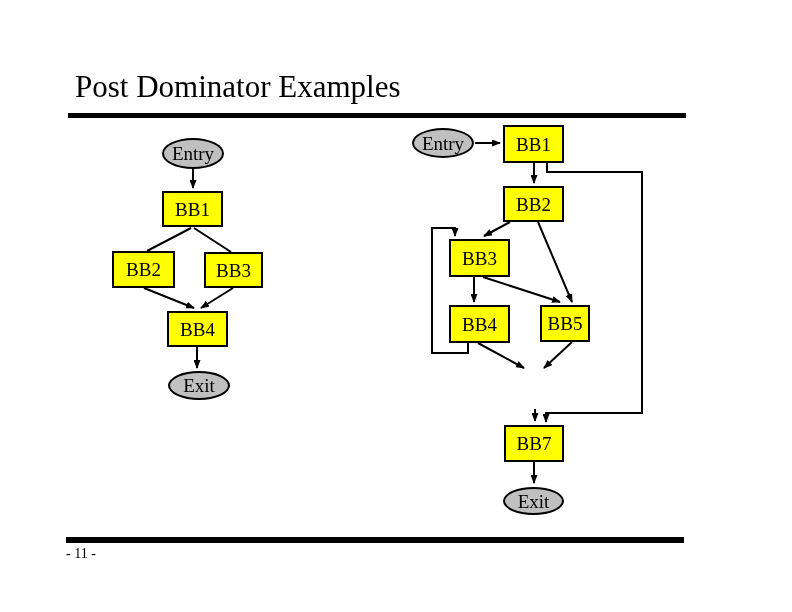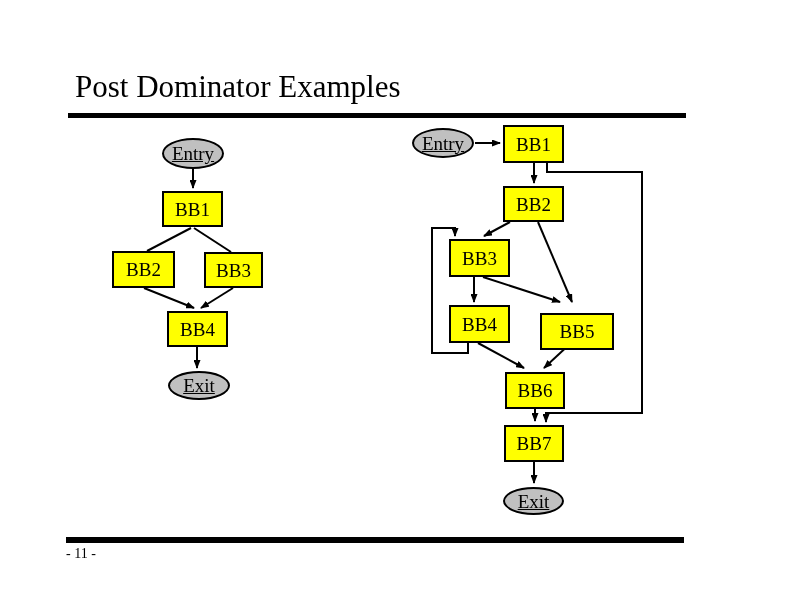--- a/index.html
+++ b/index.html
@@ -17,21 +17,21 @@
   .footer-text { position:absolute; left:66px; top:546px; width:618px; text-align:left; font-size:14px; }
   .edges { position:absolute; left:0; top:0; width:792px; height:612px; }
   .edge { stroke:var(--stroke,#000); stroke-width:2; fill:none; }
   .arrowhead { fill:var(--stroke,#000); }
   .node {
     position:absolute; display:flex; align-items:center; justify-content:center;
     font-size:19px; line-height:19px;
     background:var(--block-fill,#FFFF00);
     border:2px solid var(--stroke,#000000);
   }
-  .terminal { background:var(--terminal-fill,#C0C0C0); border-radius:50%;text-decoration:underline; }
+  .terminal { background:var(--terminal-fill,#C0C0C0); border-radius:50%; }
 </style>
 </head>
 <body style="--block-fill: #FFFF00; --terminal-fill: #C0C0C0; --stroke: #000000;">
 
 <div class="slide">
 
   <div class="title">Post Dominator Examples</div>
   <div class="rule title-rule"></div>
 
   <svg class="edges" viewBox="0 0 792 612" xmlns="http://www.w3.org/2000/svg">
@@ -67,21 +67,20 @@
   <div class="node" style="left:112px;top:251px;width:63px;height:37px;">BB2</div>
   <div class="node" style="left:204px;top:252px;width:59px;height:36px;">BB3</div>
   <div class="node" style="left:167px;top:311px;width:61px;height:36px;">BB4</div>
   <div class="node terminal" style="left:168px;top:371px;width:62px;height:29px;">Exit</div>
 
   <div class="node terminal" style="left:412px;top:128px;width:62px;height:30px;">Entry</div>
   <div class="node" style="left:503px;top:125px;width:61px;height:38px;">BB1</div>
   <div class="node" style="left:503px;top:186px;width:61px;height:36px;">BB2</div>
   <div class="node" style="left:449px;top:239px;width:61px;height:38px;">BB3</div>
   <div class="node" style="left:449px;top:305px;width:61px;height:38px;">BB4</div>
-  <div class="node" style="left:540px;top:313px;width:74px;height:37px;">BB5</div>
-  <div class="node" style="left:505px;top:372px;width:60px;height:37px;">BB6</div>
+  <div class="node" style="left:540px;top:305px;width:50px;height:37px;">BB5</div>
   <div class="node" style="left:504px;top:425px;width:60px;height:37px;text-align:center;">BB7</div>
   <div class="node terminal" style="left:503px;top:487px;width:61px;height:28px;">Exit</div>
 
   <div class="rule footer-rule"></div>
   <div class="footer-text">- 11 -</div>
 
 </div>
 
 </body></html>

